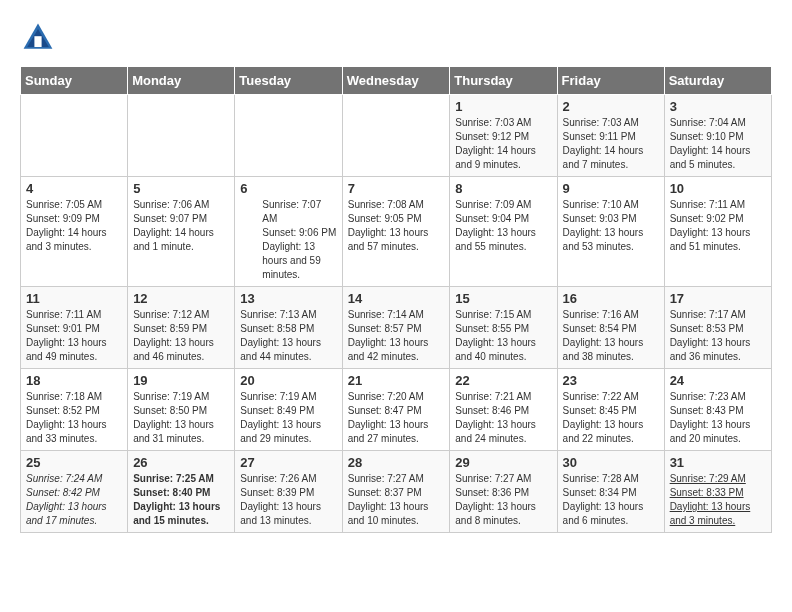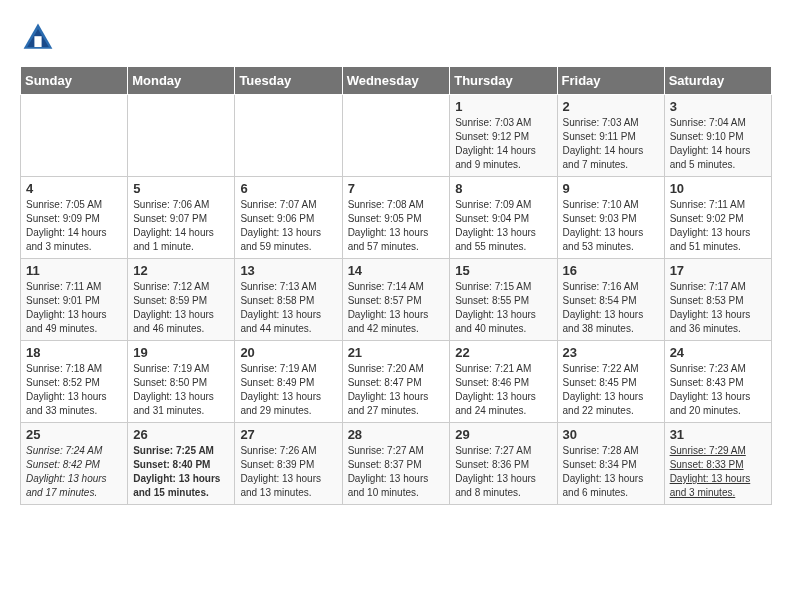--- a/index.html
+++ b/index.html
@@ -162,21 +162,21 @@
 Daylight: 14 hours and 3 minutes.</div>
         </td>
         <td>
           <span class="day-number">5</span>
           <div class="day-info" style="white-space: pre-line;">Sunrise: 7:06 AM
 Sunset: 9:07 PM
 Daylight: 14 hours and 1 minute.</div>
         </td>
         <td>
           <span class="day-number">6</span>
-          <div class="day-info" style="white-space: pre-line;">Sunrise: 7:07 AM
+          <div class="day-info" style="white-space: pre-line; margin-left: 22px;">Sunrise: 7:07 AM
 Sunset: 9:06 PM
 Daylight: 13 hours and 59 minutes.</div>
         </td>
         <td>
           <span class="day-number">7</span>
           <div class="day-info" style="white-space: pre-line;">Sunrise: 7:08 AM
 Sunset: 9:05 PM
 Daylight: 13 hours and 57 minutes.</div>
         </td>
         <td>

